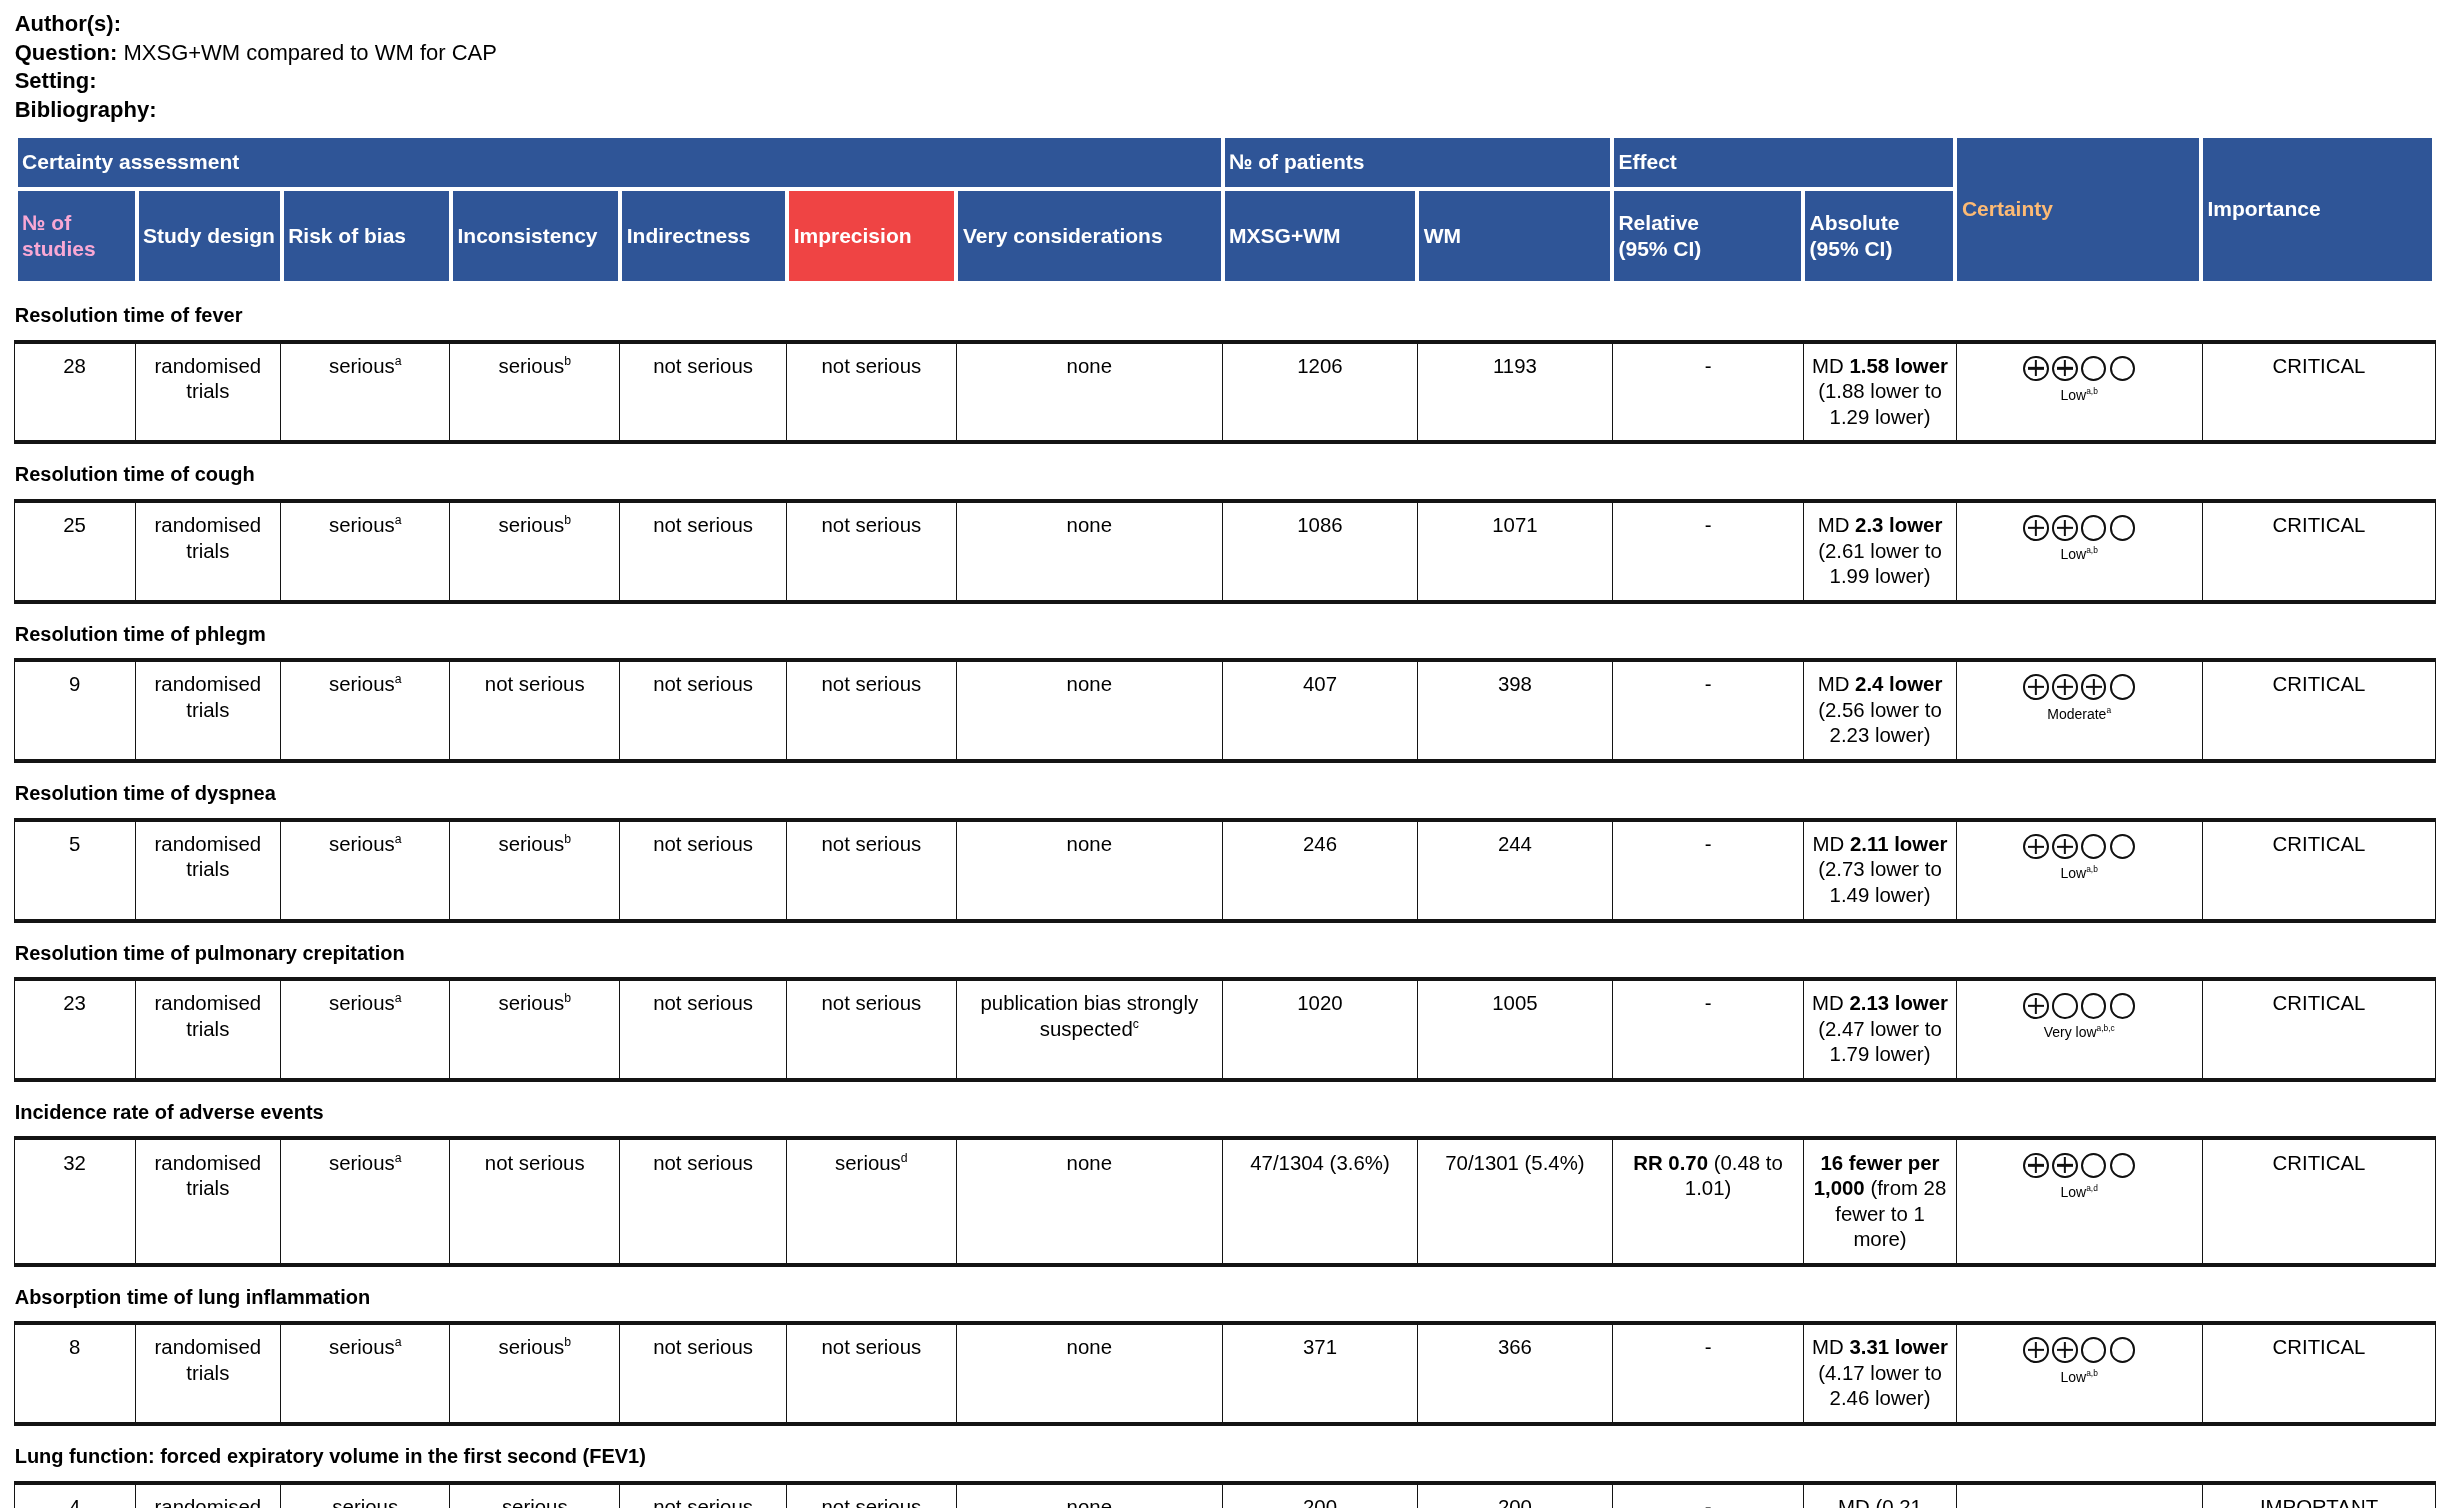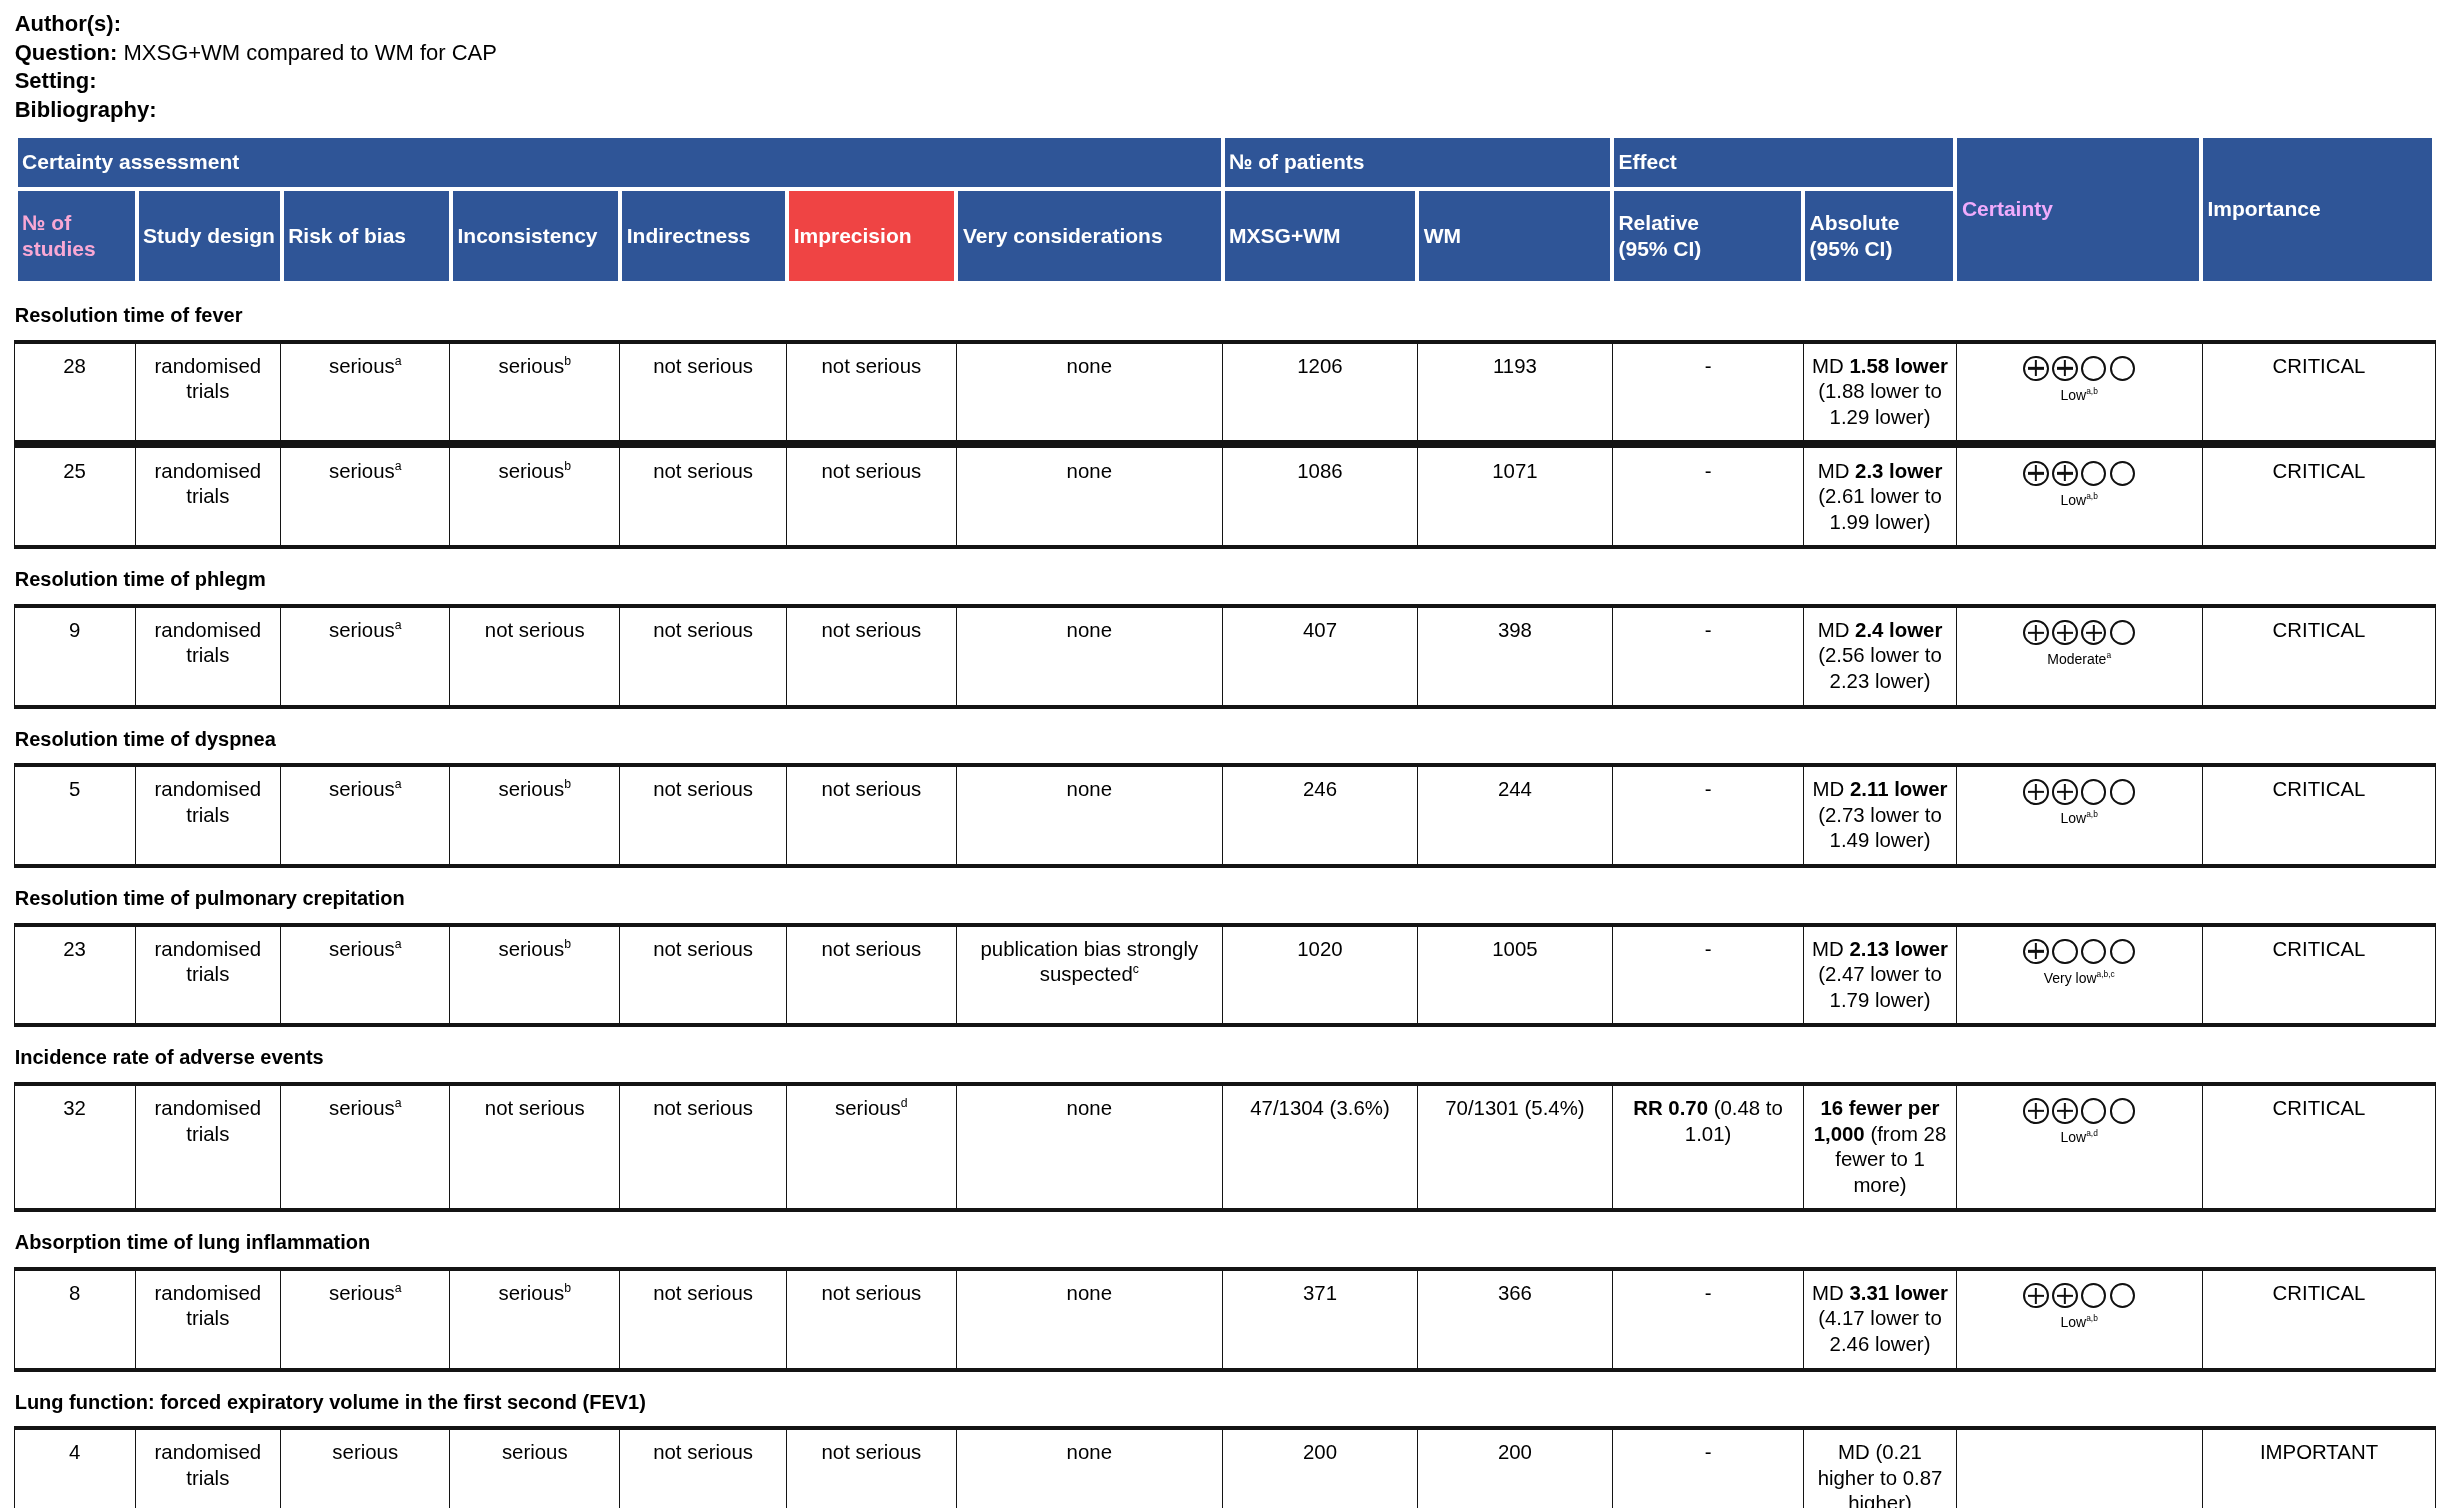--- a/index.html
+++ b/index.html
@@ -64,21 +64,21 @@
         <col class="c10">
       <col class="c11">
         <col class="c12">
         <col class="c13">
     </colgroup>
     <tbody>
         <tr>
       <td colspan="7" style="background: rgb(47, 85, 151); color: rgb(255, 255, 255);">Certainty assessment</td>
       <td colspan="2" style="background: rgb(47, 85, 151); color: rgb(255, 255, 255);">№ of patients</td>
       <td colspan="2" style="background: rgb(47, 85, 151); color: rgb(255, 255, 255);">Effect</td>
-      <td rowspan="2" style="background: rgb(47, 85, 151); color: #f0abfc;">Certainty</td>
+      <td rowspan="2" style="background: rgb(47, 85, 151); color: #fdba74;">Certainty</td>
       <td rowspan="2" style="background: rgb(47, 85, 151); color: rgb(255, 255, 255);">Importance</td>
     </tr>
     <tr>
       <td class="pre" style="background: rgb(47, 85, 151); color: #f9a8d4;">№ of
 studies</td>
       <td style="background: rgb(47, 85, 151); color: rgb(255, 255, 255);">Study design</td>
       <td style="background: rgb(47, 85, 151); color: rgb(255, 255, 255);">Risk of bias</td>
       <td style="background: rgb(47, 85, 151); color: rgb(255, 255, 255);">Inconsistency</td>
       <td style="background: rgb(47, 85, 151); color: rgb(255, 255, 255);">Indirectness</td>
       <td style="background: #ef4444; color: rgb(255, 255, 255);">Imprecision</td>
@@ -129,20 +129,21 @@
                 <div class="circles"><span class="gc plus"></span><span class="gc plus"></span><span class="gc"></span><span class="gc"></span></div>
                 <div class="glabel">Low<sup>a,b</sup></div>
               </td>
         <td>CRITICAL</td>
       </tr>
     </tbody>
         </table>
   </div>
 
   <div class="section">
+    <div class="section-title">Resolution time of cough</div>
     <table class="band">
       <colgroup>
         <col class="c1">
             <col class="c2">
             <col class="c3">
             <col class="c4">
             <col class="c5">
         <col class="c6">
             <col class="c7">
             <col class="c8">

